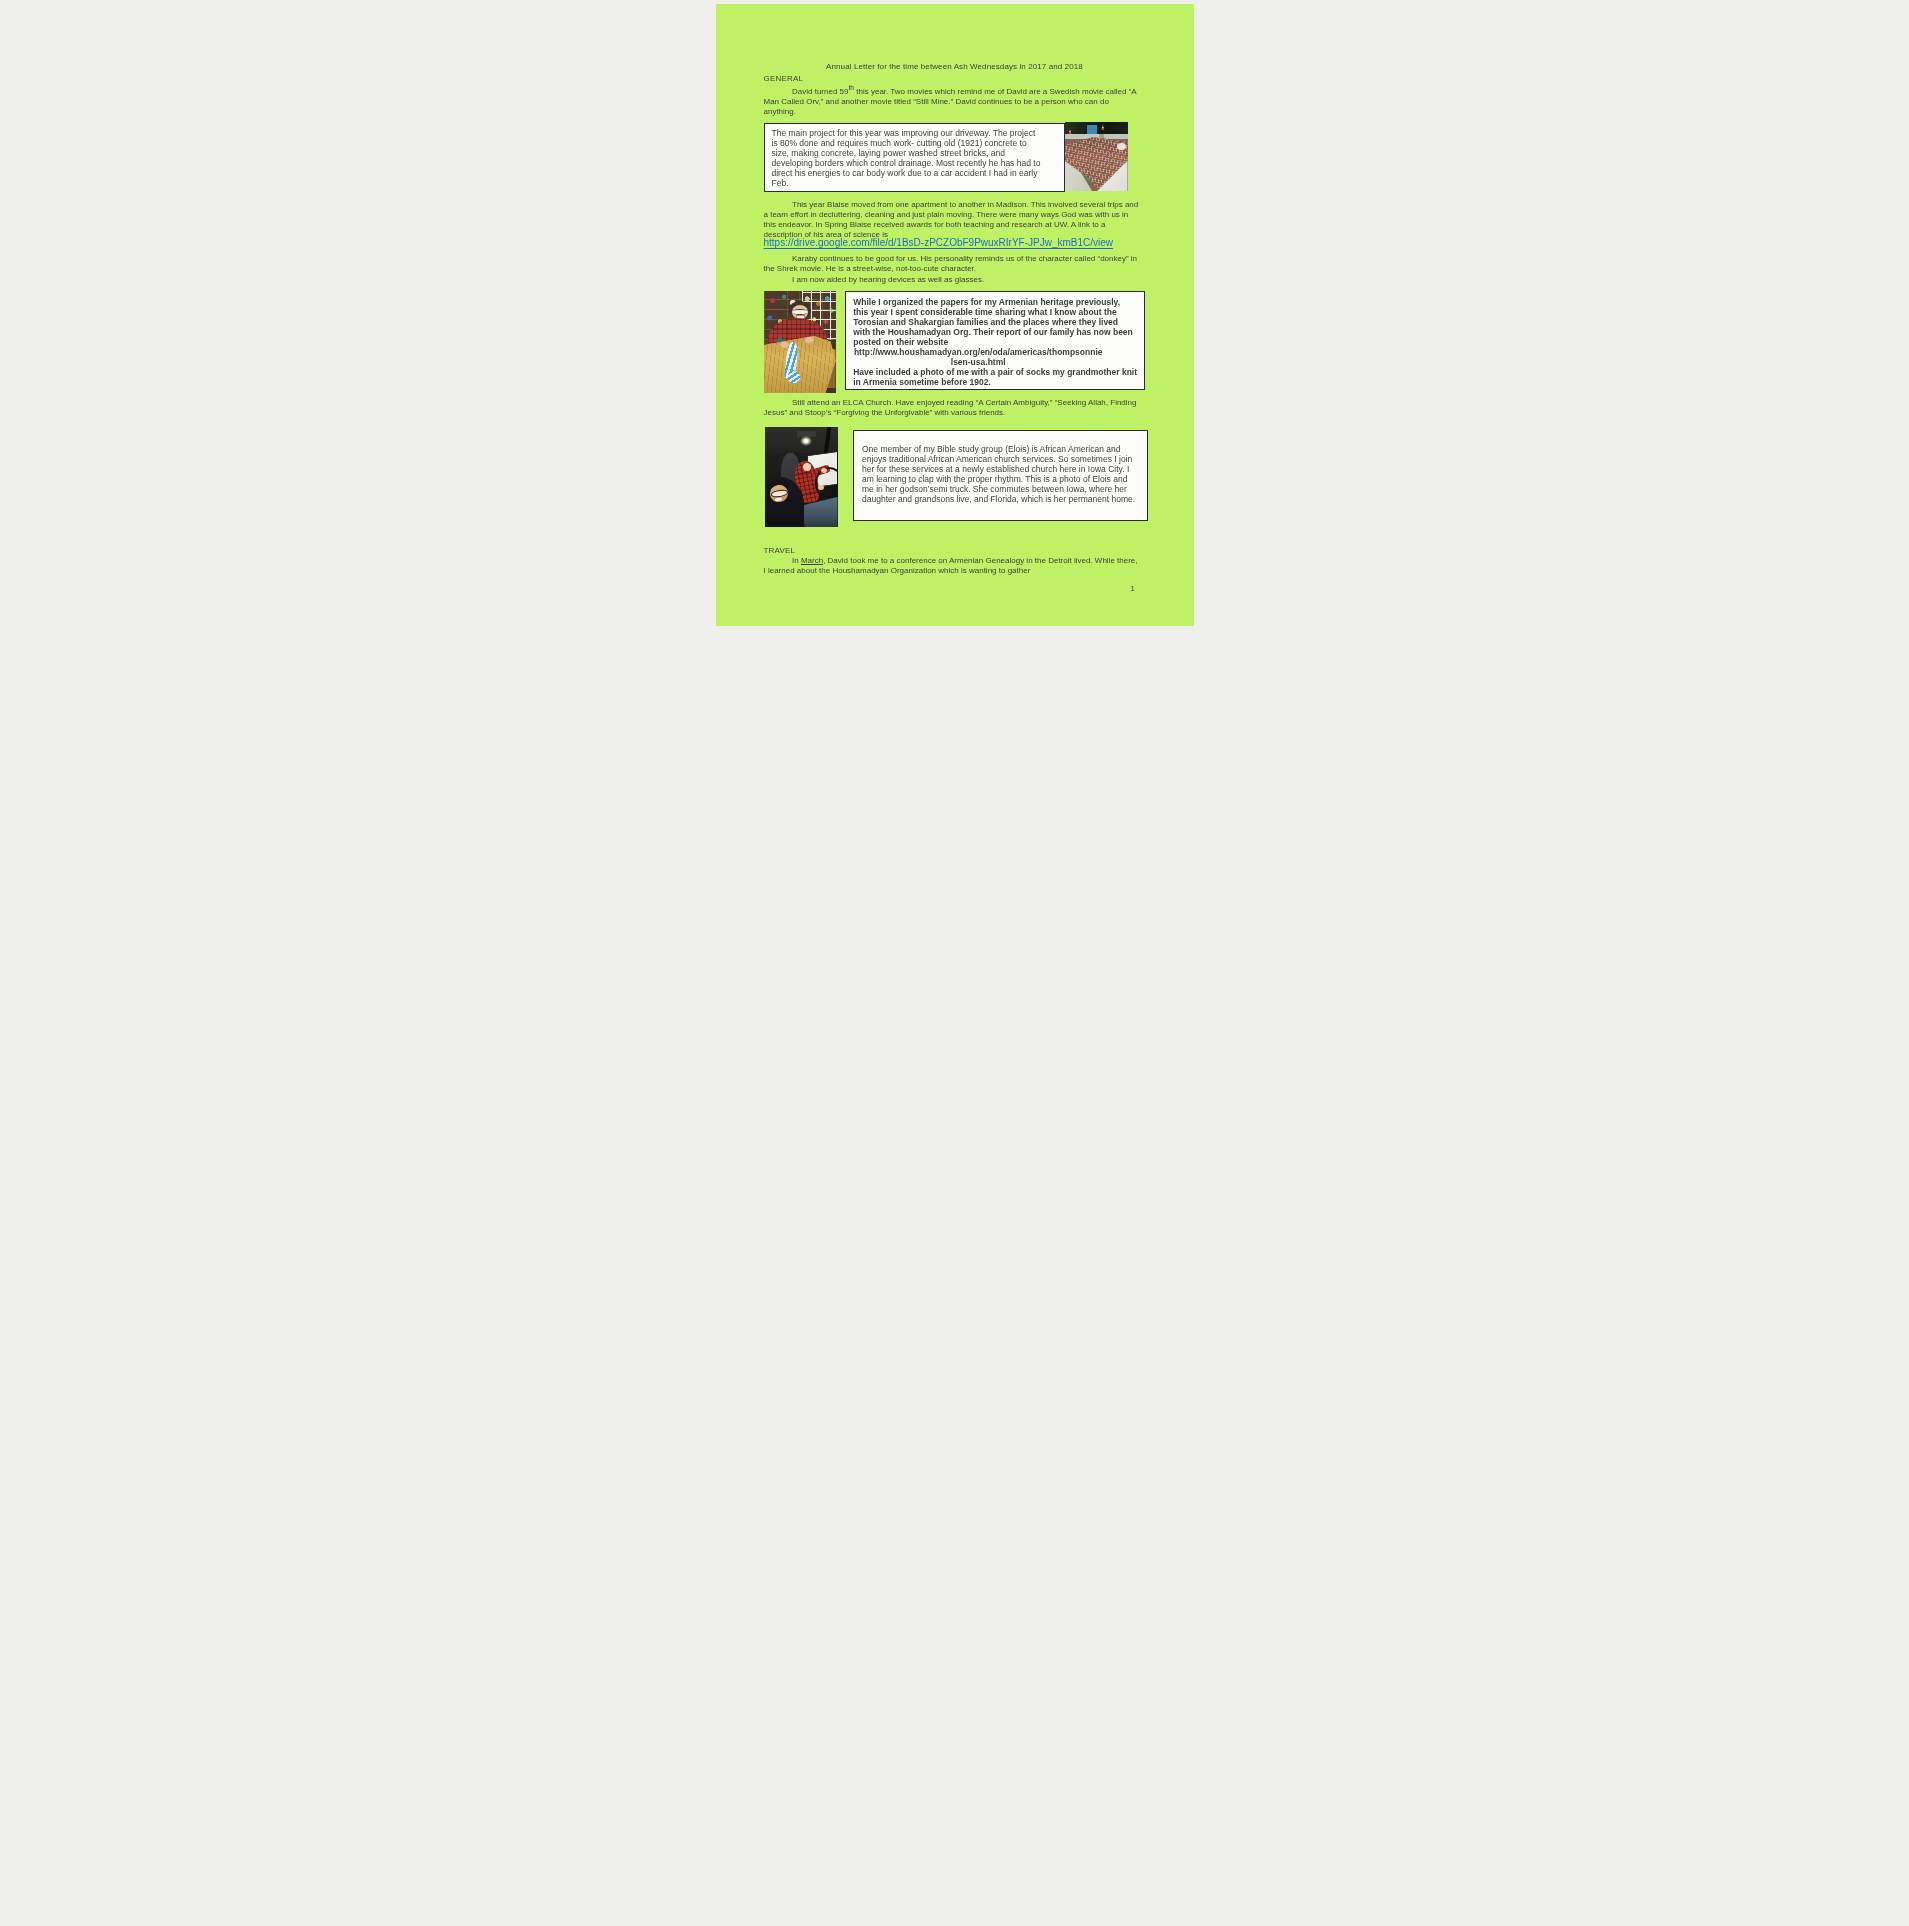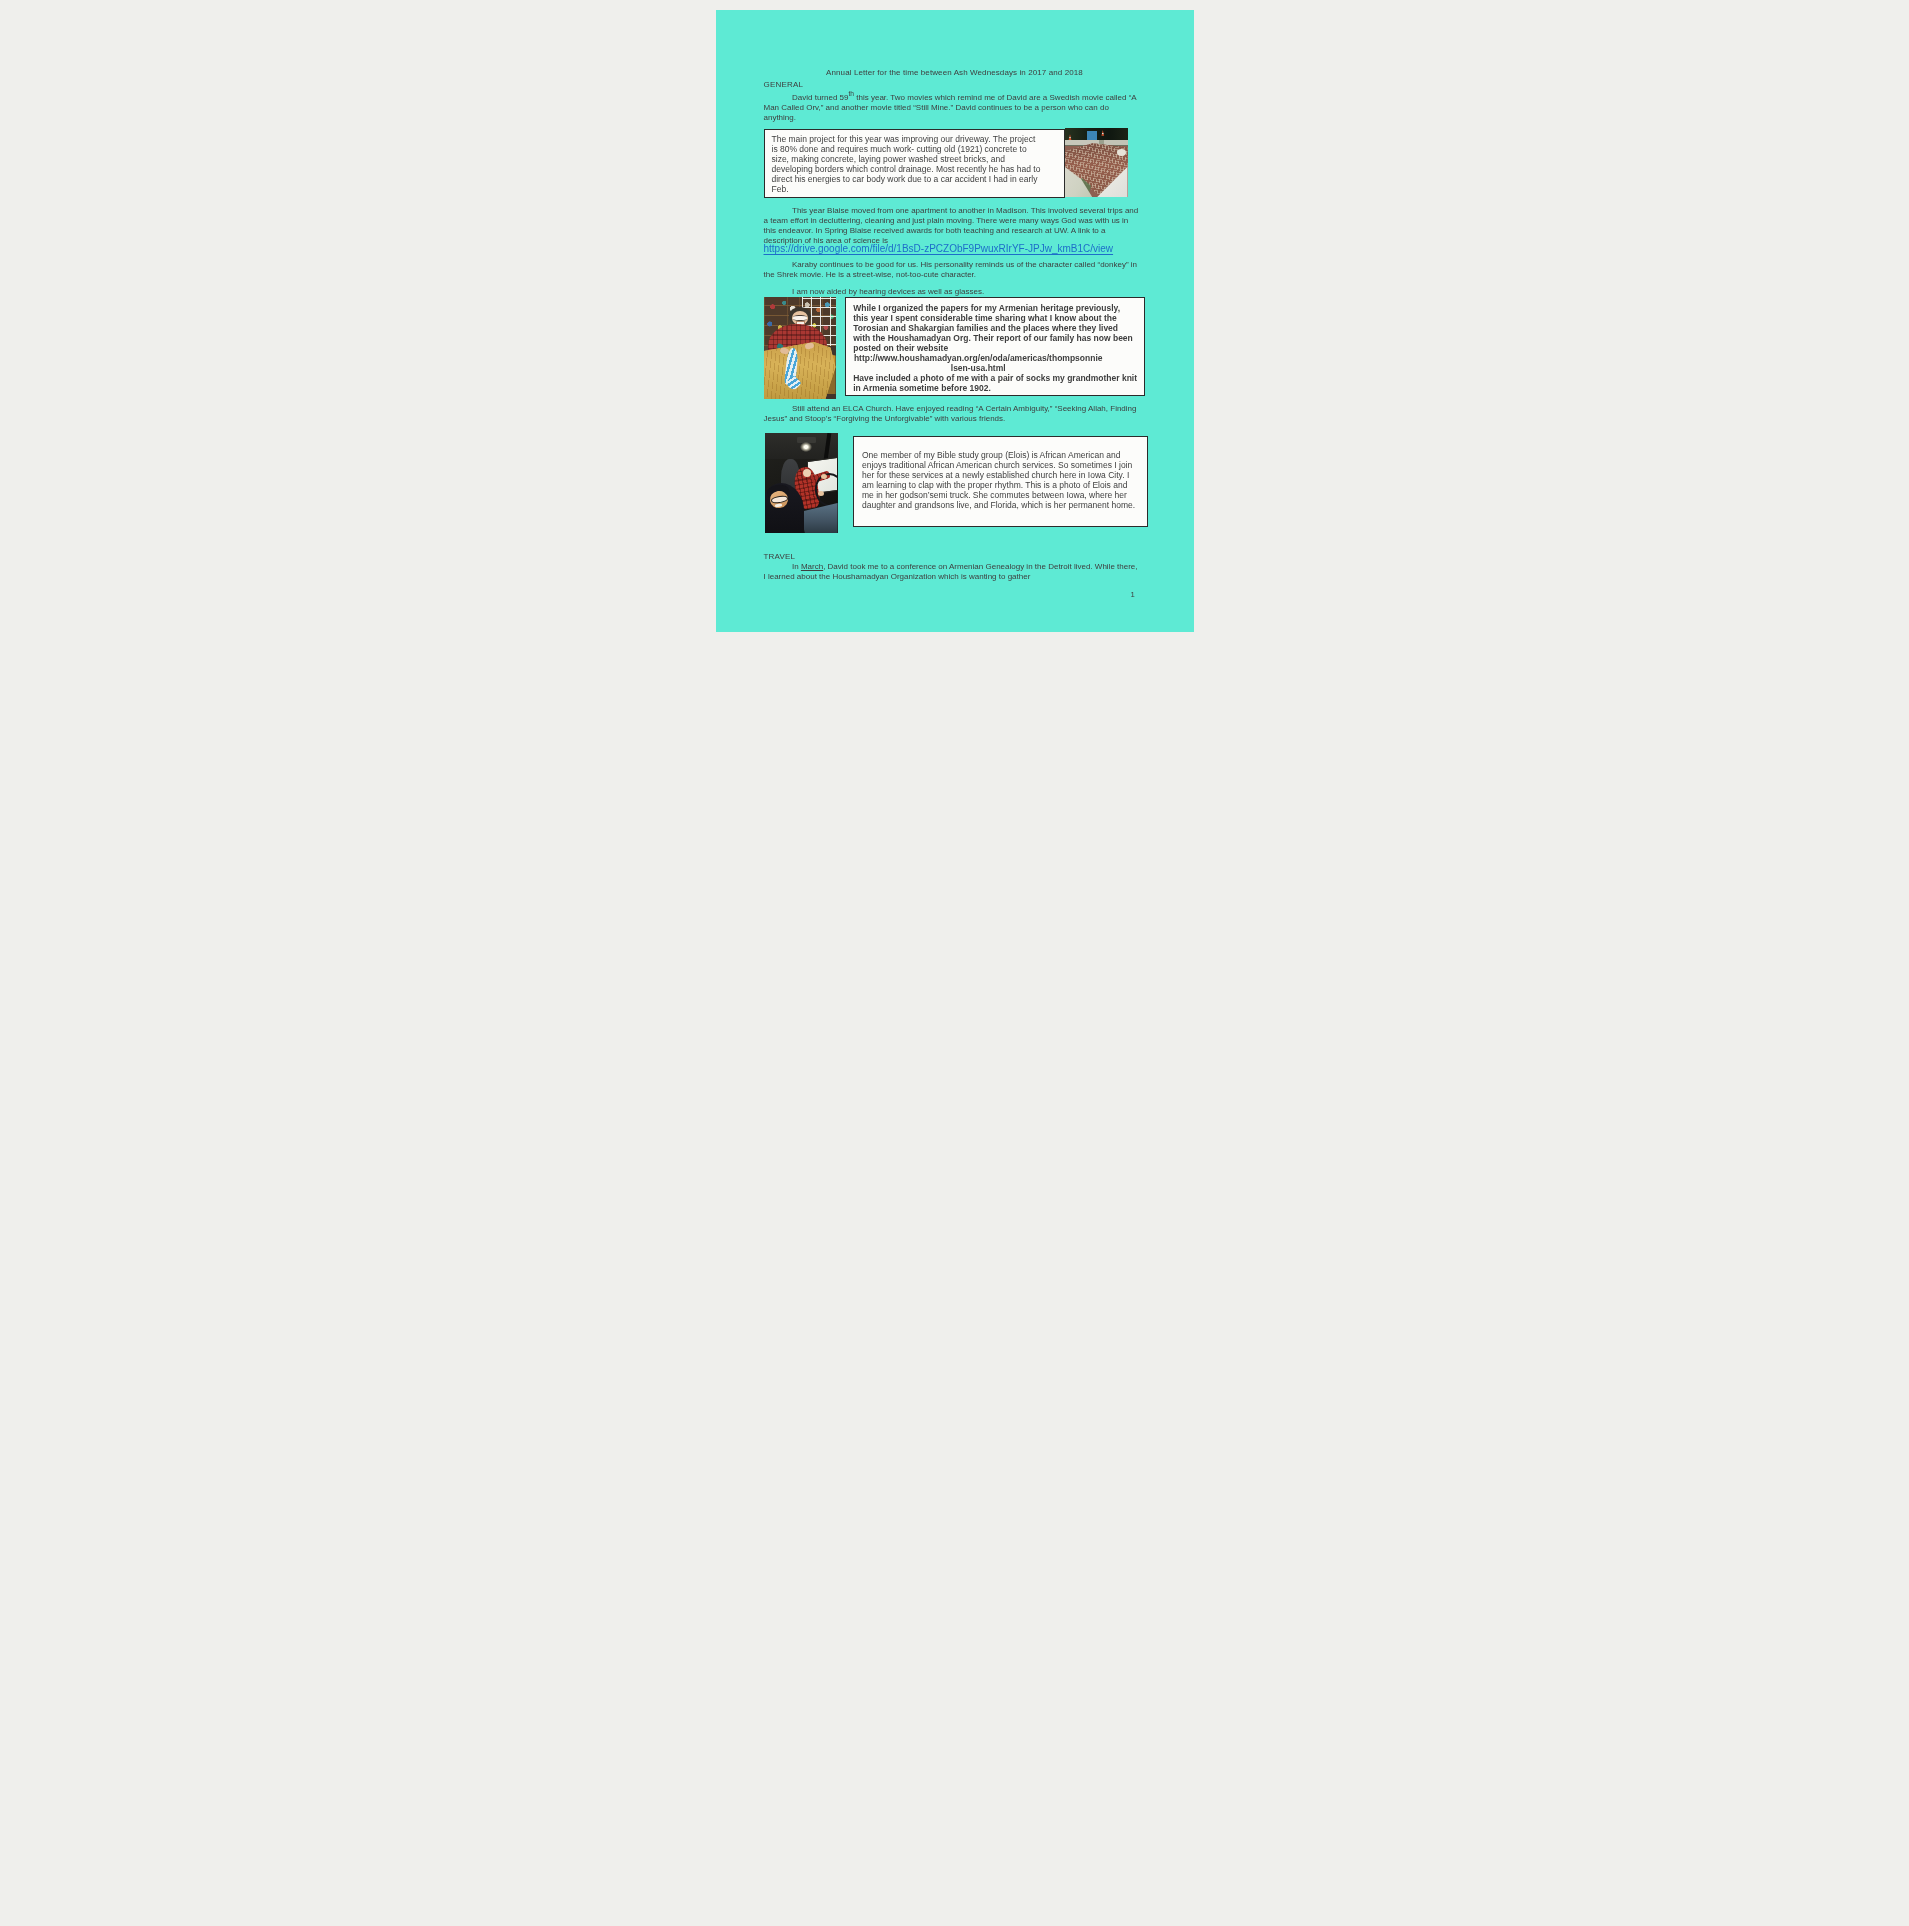--- a/index.html
+++ b/index.html
@@ -1,32 +1,32 @@
 <!DOCTYPE html>
 <html style="font-size:6.2px"><head>
 <meta charset="utf-8">
 <style>
   html,body { margin:0; padding:0; background:#efefec; }
   .page {
-    position:relative; width:478px; height:622px; margin:10px auto;
-    background:#5eead4; color:#3e3e3e;
+    position:relative; width:478px; height:622px; margin:4px auto;
+    background:#bef264; color:#3e3e3e;
     font-family:"Liberation Sans", sans-serif;
     overflow:hidden;
   }
   .title { position:absolute; top:58px; left:0; width:100%; text-align:center;
            font-size:8px; letter-spacing:0.1px; }
   .heading { position:absolute; left:48px; font-size:8px; letter-spacing:0.2px; }
   .h-general { top:70px; }
   .h-travel  { top:542px;text-align:right; }
   .para { position:absolute; left:48px; width:376px; margin:0;
           font-size:8px; line-height:10px; text-indent:28.5px; }
   .p-david  { top:79px; }
   .p-blaise { top:196px; }
   .p-karaby { top:250px; }
-  .p-aids   { top:277px; }
+  .p-aids   { top:271px; }
   .p-elca   { top:394px; }
   .p-travel { top:552px; }
   .u { text-decoration:underline; text-underline-offset:1.2px; }
   .link { position:absolute; left:48px; top:233px; font-size:10px;
           color:#1d6ec9; text-decoration:underline; text-decoration-thickness:0.8px;
           text-underline-offset:1.5px; cursor:pointer; }
   .tbox { position:absolute; border:1.2px solid #2b2b2b; box-sizing:border-box; background:#fcfcfa; }
   .boxp { margin:0; font-size:8.5px; line-height:10px; }
   .box-driveway { top:119px; left:48px; width:301px; height:69px; padding:3.5px 23px 3.1px 7px; }
   .box-armenian { top:287px; left:129px; width:300px; height:99px; padding:4.6px 6.2px 3.9px 7.7px;font-weight:bold; }

